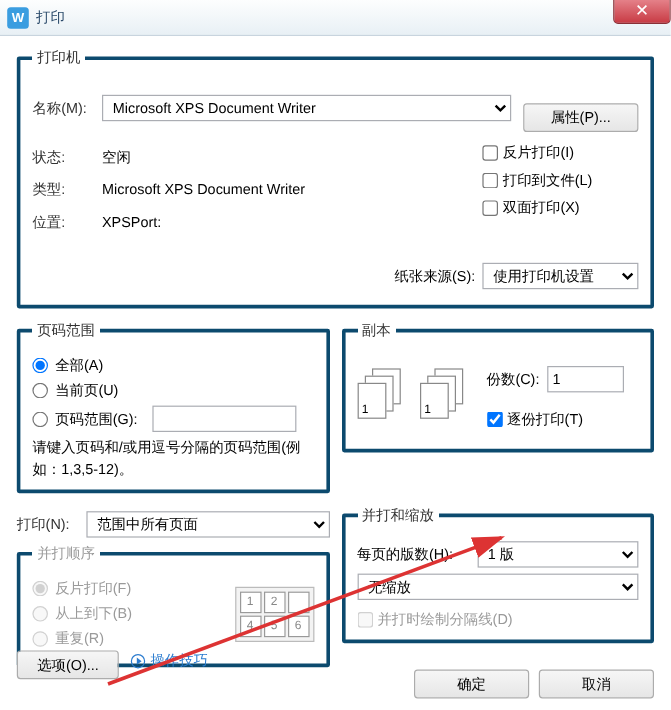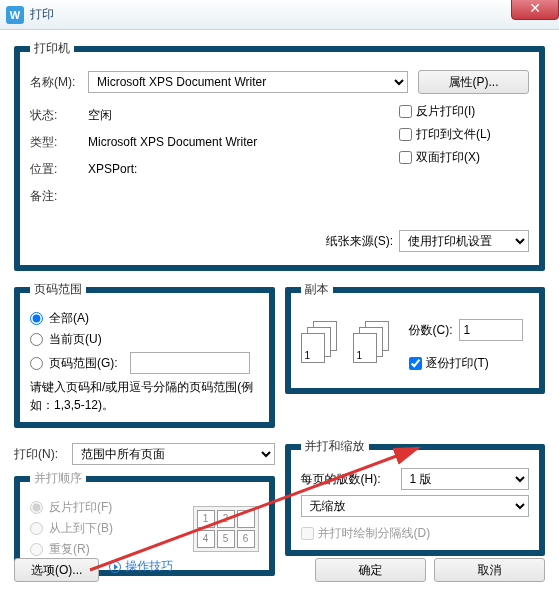--- a/index.html
+++ b/index.html
@@ -2,29 +2,29 @@
 <html><head>
 <meta charset="utf-8">
 <style>
 * { box-sizing: border-box; font-family: "Microsoft YaHei", "SimSun", sans-serif; font-size: 12px; }
 body { margin: 0; background: #fff; width: 559px; height: 592px; overflow: hidden; position: relative; }
 .titlebar { height: 30px; background: linear-gradient(#fdfefe, #e8f0f5); border-bottom: 1px solid #c8d4de; display: flex; align-items: center; padding: 0 6px; position: relative; }
 .app-icon { width: 18px; height: 18px; background: #3a9de0; color: #fff; display: flex; align-items: center; justify-content: center; font-weight: bold; border-radius: 3px; margin-right: 6px; font-size: 11px; }
 .title { color: #2a4a6a; }
 .close-btn { position: absolute; right: 0; top: -2px; width: 48px; height: 22px; background: linear-gradient(#e6848c, #c83b44); color: #fff; text-align: center; border: 1px solid #8a2f36; border-radius: 0 0 4px 4px; line-height: 18px; font-size: 14px; }
 .content { padding: 10px 14px; }
-fieldset { border: 6px solid #0c4a6e; border-radius: 2px; margin: 0 0 10px 0; padding: 8px 10px; }
+fieldset { border: 3px solid #0c4a6e; border-radius: 2px; margin: 0 0 10px 0; padding: 8px 10px; }
 legend { padding: 0 4px; color: #333; }
 .row { display: flex; align-items: center; margin: 5px 0; min-height: 22px; }
 .lbl { width: 58px; color: #333; }
 .lbl-wide { width: 100px; }
 select, input[type=text] { border: 1px solid #abadb3; padding: 2px 4px; height: 22px; background: #fff; }
 select.main { flex: 1; }
 button.btn { height: 24px; padding: 0 16px; border: 1px solid #acacac; background: linear-gradient(#f6f6f6, #e6e6e6); border-radius: 3px; cursor: pointer; }
-.btn-wide { width: 111px; }
+.btn-wide { width: 96px; margin-top: 16px; }
 .chk { display: flex; align-items: center; gap: 4px; }
 .chk input { margin: 0; }
 .two-col { display: flex; gap: 10px; }
 .col { flex: 1; }
 .radio-row { display: flex; align-items: center; gap: 6px; margin: 4px 0; }
 .radio-row input { margin: 0; }
 .disabled { color: #9a9a9a; }
 .hint { color: #000000; margin-top: 4px; line-height: 1.5; }
 .copies-vis { display: flex; align-items: center; gap: 18px; }
 .stack { position: relative; width: 38px; height: 44px; }
@@ -68,24 +68,20 @@
             <span>空闲</span>
           </div>
         <div class="row">
             <span class="lbl">类型:</span>
             <span>Microsoft XPS Document Writer</span>
           </div>
         <div class="row">
             <span class="lbl">位置:</span>
             <span>XPSPort:</span>
           </div>
-        <div class="row">
-            <span class="lbl">备注:</span>
-            <span></span>
-          </div>
       </div>
       <div class="right-opts" style="width:130px;padding-top:4px">
         <label class="chk">
             <input type="checkbox" style="">
             <span>反片打印(I)</span>
           </label>
         <label class="chk">
             <input type="checkbox" style="">
             <span>打印到文件(L)</span>
           </label>

